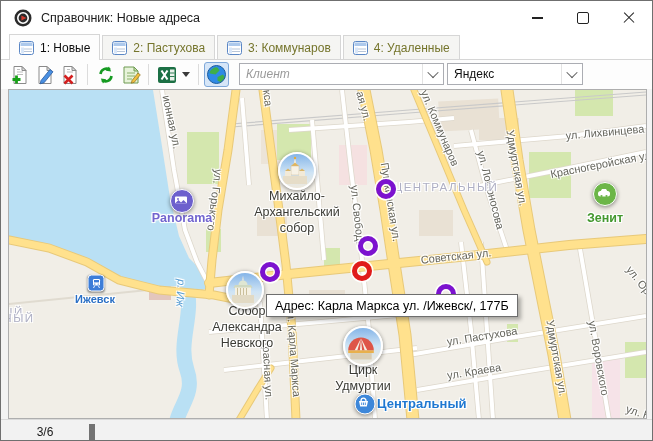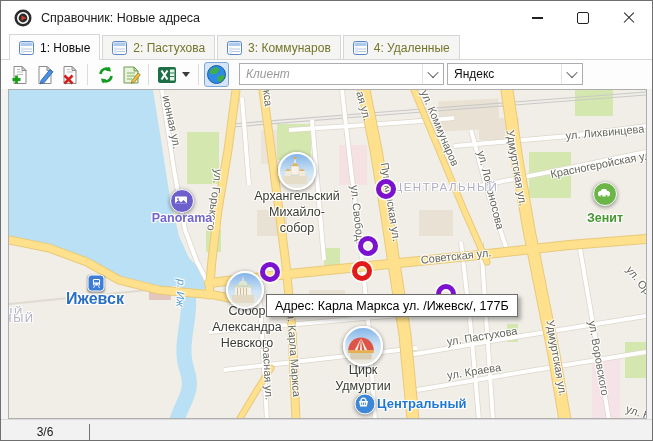--- a/index.html
+++ b/index.html
@@ -49,30 +49,30 @@
   .district-label{font-size:11.5px;color:#aeafc4;letter-spacing:1.5px;}
   .water-label{font-size:11px;font-style:italic;color:#5a9fd4;}
   .poi{position:absolute;z-index:30;border-radius:50%;box-shadow:0 1px 4px rgba(0,0,0,.45);border:2px solid #fff;overflow:hidden;transform:translate(-50%,-50%);}
   .poi-big{width:34px;height:34px;}
   .poi-small{border-width:1.5px;}
   .poi-label{position:absolute;z-index:25;transform:translate(-50%,-50%);text-align:center;font-size:12.5px;line-height:16px;color:#3a3a34;white-space:nowrap;
     text-shadow:1px 1px 0 #fff,-1px -1px 0 #fff,1px -1px 0 #fff,-1px 1px 0 #fff,0 0 3px #fff;}
   .poi-label.blue{color:#1f78d1;font-weight:bold;text-align:left;transform:translate(0,-50%);line-height:15px;font-size:13px;}
   .poi-label.green{color:#44982f;font-weight:bold;}
   .poi-label.purple{color:#7265cf;font-weight:bold;font-size:12.5px;}
-  .poi-label.city{color:#2a6fc5;font-weight:bold;font-size:16px;}
+  .poi-label.city{color:#2a6fc5;font-weight:bold;font-size:11px;}
   .city-icon{position:absolute;z-index:30;width:15px;height:15px;border-radius:4px;background:#3d7dd8;border:1.5px solid #fff;box-shadow:0 1px 2px rgba(0,0,0,.4);transform:translate(-50%,-50%);display:flex;align-items:center;justify-content:center;}
   .ring{position:absolute;z-index:40;width:20px;height:20px;border-radius:50%;border:5.5px solid #7c12cf;box-sizing:border-box;transform:translate(-50%,-50%);
     box-shadow:0 0 0 1.5px rgba(255,255,255,.95), inset 0 0 0 1.5px rgba(255,255,255,.95);}
   .tooltip{position:absolute;z-index:50;left:257px;top:204px;height:21px;background:#ffffff;border:1px solid #6e6e6e;box-shadow:3px 3px 4px rgba(0,0,0,.3);
     font-size:12.5px;color:#000;display:flex;align-items:center;padding:0 8px;white-space:nowrap;}
 
   
   .statusbar{position:absolute;left:0;top:418px;right:0;height:23px;background:#f2f2f2;border-top:1px solid #dadada;display:flex;align-items:center;font-size:12px;color:#1a1a1a;}
-  .status-cell1{width:88px;text-align:center;border-right:1px solid #737373;height:16px;line-height:16px;}
+  .status-cell1{width:88px;text-align:center;border-right:6px solid #737373;height:16px;line-height:16px;}
 </style>
 </head>
 <body>
 
 <div class="window">
 
   <div class="titlebar">
     <div class="app-icon">
       <svg width="18" height="18">
           <circle cx="9" cy="9" r="8.5" fill="#2b2b2b"></circle>
@@ -366,22 +366,22 @@
           <circle cx="4.3" cy="6.6" r="0.7" fill="#3d7dd8"></circle>
             <circle cx="7.7" cy="6.6" r="0.7" fill="#3d7dd8"></circle>
           <path d="M4 8.5 l-1 2 M8 8.5 l1 2" stroke="#fff" stroke-width="0.9"></path>
         </svg>
       </div>
 
       <div class="poi-label purple" style="left:173px;top:128px;">
         <div>Panorama</div>
       </div>
       <div class="poi-label" style="left:288px;top:122px;">
+        <div>Михайло-</div>
         <div>Архангельский</div>
-        <div>Михайло-</div>
         <div>собор</div>
       </div>
       <div class="poi-label" style="left:238px;top:237px;">
         <div>Собор</div>
         <div>Александра</div>
         <div>Невского</div>
       </div>
       <div class="poi-label" style="left:354px;top:288px;">
         <div>Цирк</div>
         <div>Удмуртии</div>

